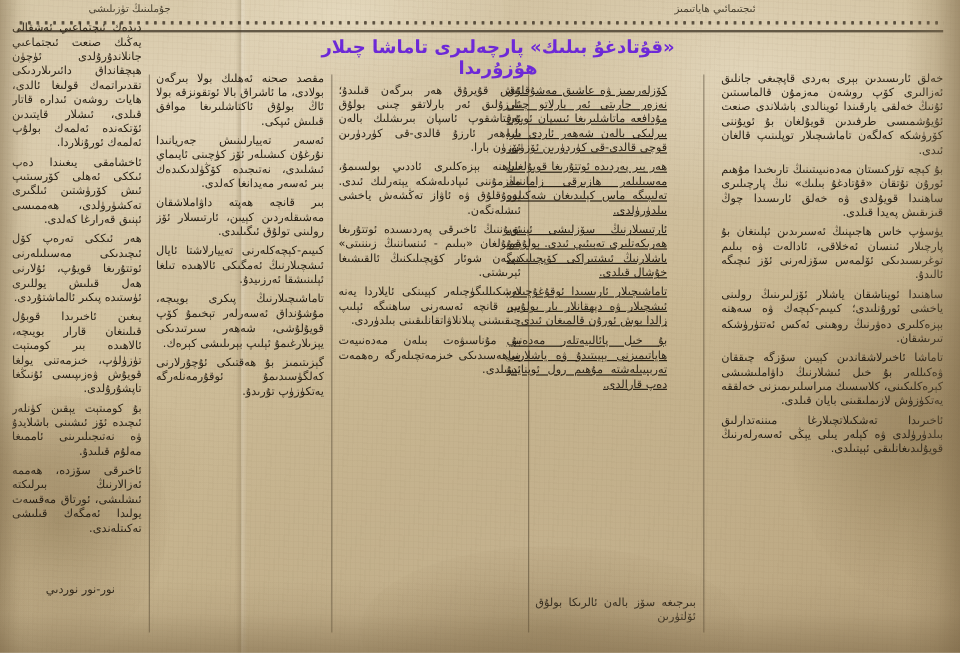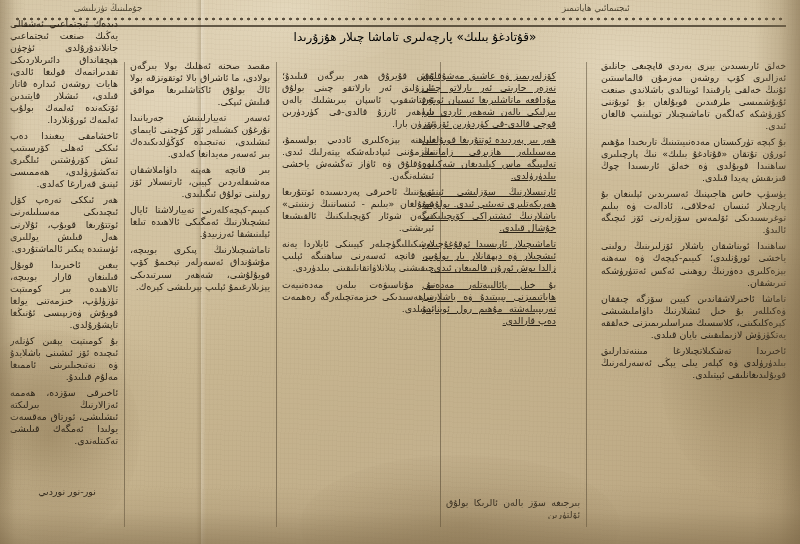--- a/index.html
+++ b/index.html
@@ -66,24 +66,24 @@
     position: absolute;
     height: 6px;
     background-image: radial-gradient(circle, #3a3022 0 1.3px, rgba(0,0,0,0) 1.6px);
     background-size: 7px 6px;
     opacity: 0.8;
   }
   .headline {
     position: absolute;
     direction: rtl;
     text-align: center;
-    color: #000000;
+    color: #6d28d9;
     font-family: "DejaVu Sans", sans-serif;
-    font-size: 12px;
-    font-weight: normal;
+    font-size: 15px;
+    font-weight: bold;
     letter-spacing: 1px;
   }
   .toprow {
     position: absolute;
     direction: rtl;
     color: #2e2719;
     font-size: 8.6px;
     opacity: 0.85;
   }
   .divider-v {
@@ -174,20 +174,21 @@
     <p>تەشكىللىگۈچىلەر كېيىنكى ئايلاردا يەنە بىر قانچە ئەسەرنى ساھنىگە ئېلىپ چىقىشنى پىلانلاۋاتقانلىقىنى بىلدۈردى.</p>
     <p>بۇ مۇناسىۋەت بىلەن مەدەنىيەت ساھەسىدىكى خىزمەتچىلەرگە رەھمەت ئېيتىلدى.</p>
   </div>
 
   <div class="col sz10" style="left:130px; top:40px; width:140px; height:490px;margin-top:20px;">
     <p>مقصد صحنه ئەھلىك بولا بىرگەن بولادى، ما ئاشراق بالا ئوتقونزقە بولا ئاڭ بولۇق ئاكتاشلىرىغا موافق قىلىش ئىپكى.</p>
     <p>ئەسەر تەييارلىنىش جەريانىدا نۇرغۇن كىشىلەر ئۆز كۈچىنى ئايىماي ئىشلىدى، نەتىجىدە كۆڭۈلدىكىدەك بىر ئەسەر مەيدانغا كەلدى.</p>
     <p>بىر قانچە ھەپتە داۋاملاشقان مەشىقلەردىن كېيىن، ئارتىسلار ئۆز رولىنى تولۇق ئىگىلىدى.</p>
     <p>كىيىم-كېچەكلەرنى تەييارلاشتا ئايال ئىشچىلارنىڭ ئەمگىكى ئالاھىدە تىلغا ئېلىنىشقا ئەرزىيدۇ.</p>
     <p>تاماشىچىلارنىڭ پىكرى بويىچە، مۇشۇنداق ئەسەرلەر تېخىمۇ كۆپ قويۇلۇشى، شەھەر سىرتىدىكى يېزىلارغىمۇ ئېلىپ بېرىلىشى كېرەك.</p>
+    <p>گېزىتىمىز بۇ ھەقتىكى ئۇچۇرلارنى كەلگۈسىدىمۇ ئوقۇرمەنلەرگە يەتكۈزۈپ تۇرىدۇ.</p>
   </div>
 
   <div class="col sz10" style="left:10px; top:18px; width:108px; height:455px;">
     <p>دىدەك ئىجتماعىي ئەشقالى يەڭىك صنعت ئىجتماعىي جانلاندۇرۇلدى ئۈچۈن ھېچقانداق دائىرىلاردىكى تقدىراتمەك قولىغا ئالدى، ھايات روشەن ئىدارە قاتار قىلدى، ئىشلار قايتىدىن ئۆتكەندە ئەلمەك بولۇپ ئەلمەك ئورۇنلاردا.</p>
     <p>ئاخشامقى يىغىندا دەپ ئىككى ئەھلى كۆرسىتىپ ئىش كۆرۈشتىن ئىلگىرى تەكشۈرۈلدى، ھەممىسى ئېنىق قەرارغا كەلدى.</p>
     <p>ھەر ئىككى تەرەپ كۆل ئىچىدىكى مەسىلىلەرنى ئوتتۇرىغا قويۇپ، ئۇلارنى ھەل قىلىش يوللىرى ئۈستىدە پىكىر ئالماشتۇردى.</p>
     <p>يىغىن ئاخىرىدا قوبۇل قىلىنغان قارار بويىچە، ئالاھىدە بىر كومىتېت تۈزۈلۈپ، خىزمەتنى يولغا قويۇش ۋەزىپىسى ئۇنىڭغا تاپشۇرۇلدى.</p>
     <p>بۇ كومىتېت يېقىن كۈنلەر ئىچىدە ئۆز ئىشىنى باشلايدۇ ۋە نەتىجىلىرىنى ئاممىغا مەلۇم قىلىدۇ.</p>
     <p>ئاخىرقى سۆزدە، ھەممە ئەزالارنىڭ بىرلىكتە ئىشلىشى، ئورتاق مەقسەت يولىدا ئەمگەك قىلىشى تەكىتلەندى.</p>
   </div>

